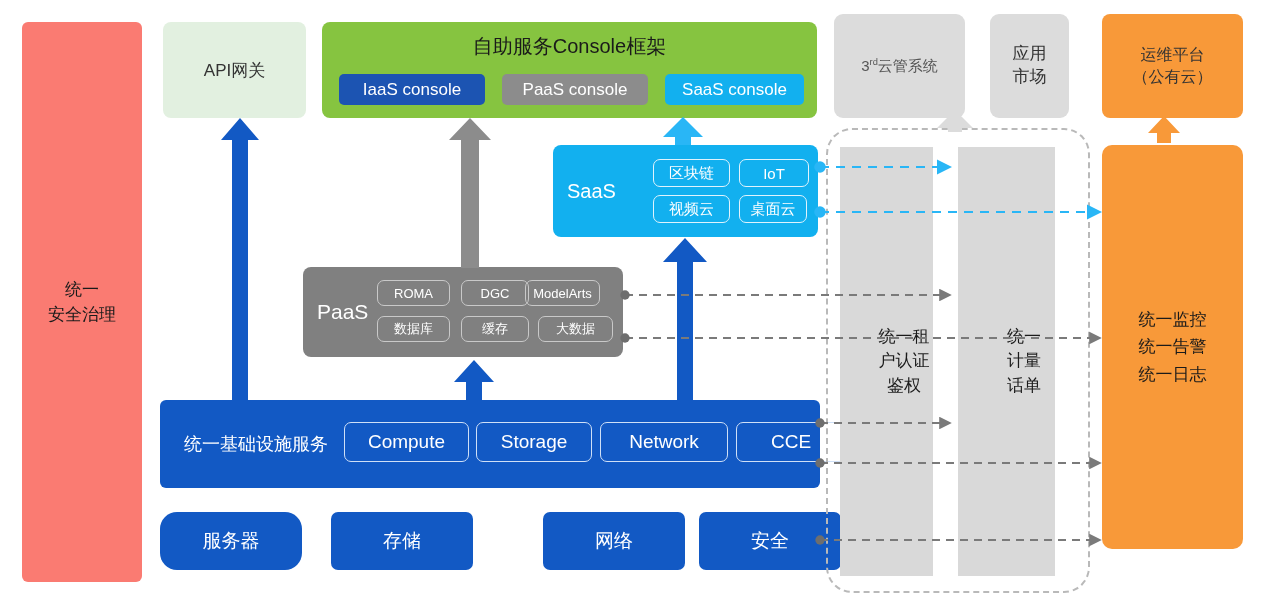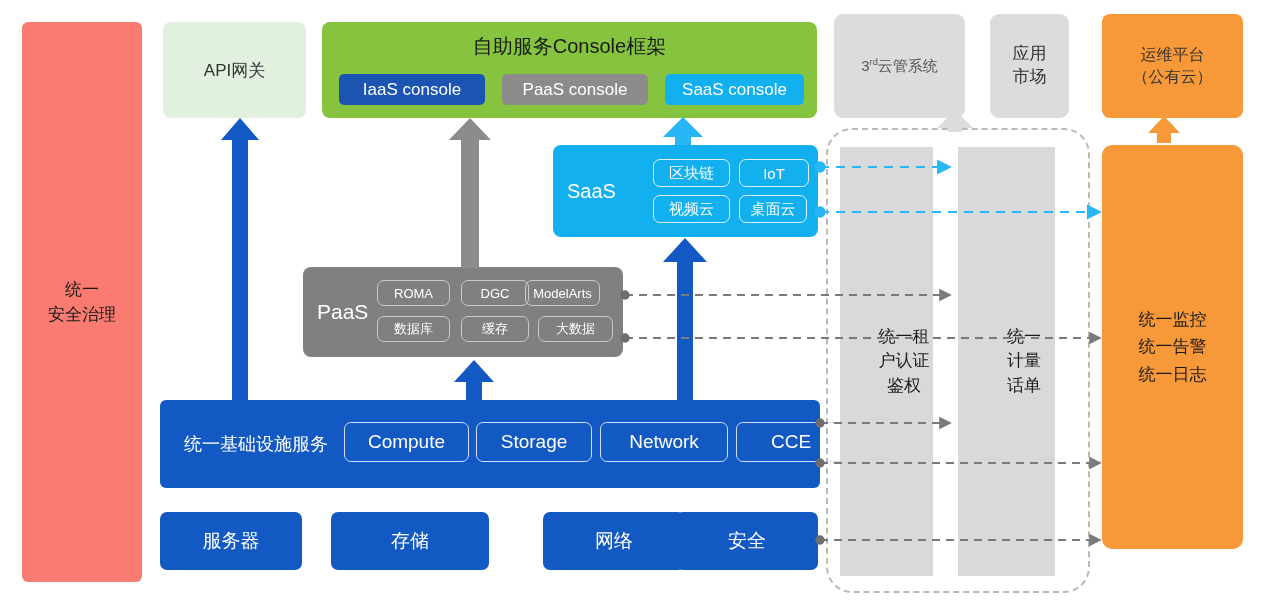--- a/index.html
+++ b/index.html
@@ -56,24 +56,24 @@
   #infra{left:160px;top:400px;width:660px;height:88px;background:#1259c4;border-radius:6px;display:block;}
   #infra-label{position:absolute;left:24px;top:0;height:100%;display:flex;align-items:center;color:#fff;font-size:18px;}
   .infra-chip{top:22px;height:40px;border:1.5px solid #cfe0f7;border-radius:7px;color:#fff;font-size:19px;background:transparent;}
   #infra-c0{left:184px;width:125px;}
   #infra-c1{left:316px;width:116px;}
   #infra-c2{left:440px;width:128px;}
   #infra-c3{left:576px;width:110px;}
 
   
   .res{top:512px;height:58px;background:#1259c4;border-radius:7px;color:#fff;font-size:19px;}
-  #res0{left:160px;width:142px;}
-  #res1{left:331px;width:158px;}
+  #res0{left:160px;width:142px;border-radius:17px;}
+  #res1{left:331px;width:142px;}
   #res2{left:502px;width:142px;margin-left:41px;}
-  #res3{left:676px;width:142px;}
+  #res3{left:699px;width:142px;}
 
   
   #dash-region{position:absolute;left:826px;top:128px;width:264px;height:465px;
                border:2.5px dashed #b9b9b9;border-radius:26px;box-sizing:border-box;}
   .grey-col{position:absolute;background:#d9d9d9;color:#1a1a1a;font-size:17px;line-height:1.45;
             display:flex;align-items:center;justify-content:center;text-align:center;padding-left:35px;}
   #col-auth{left:840px;top:147px;width:58px;height:429px;}
   #col-meter{left:958px;top:147px;width:62px;height:429px;}
 
   

